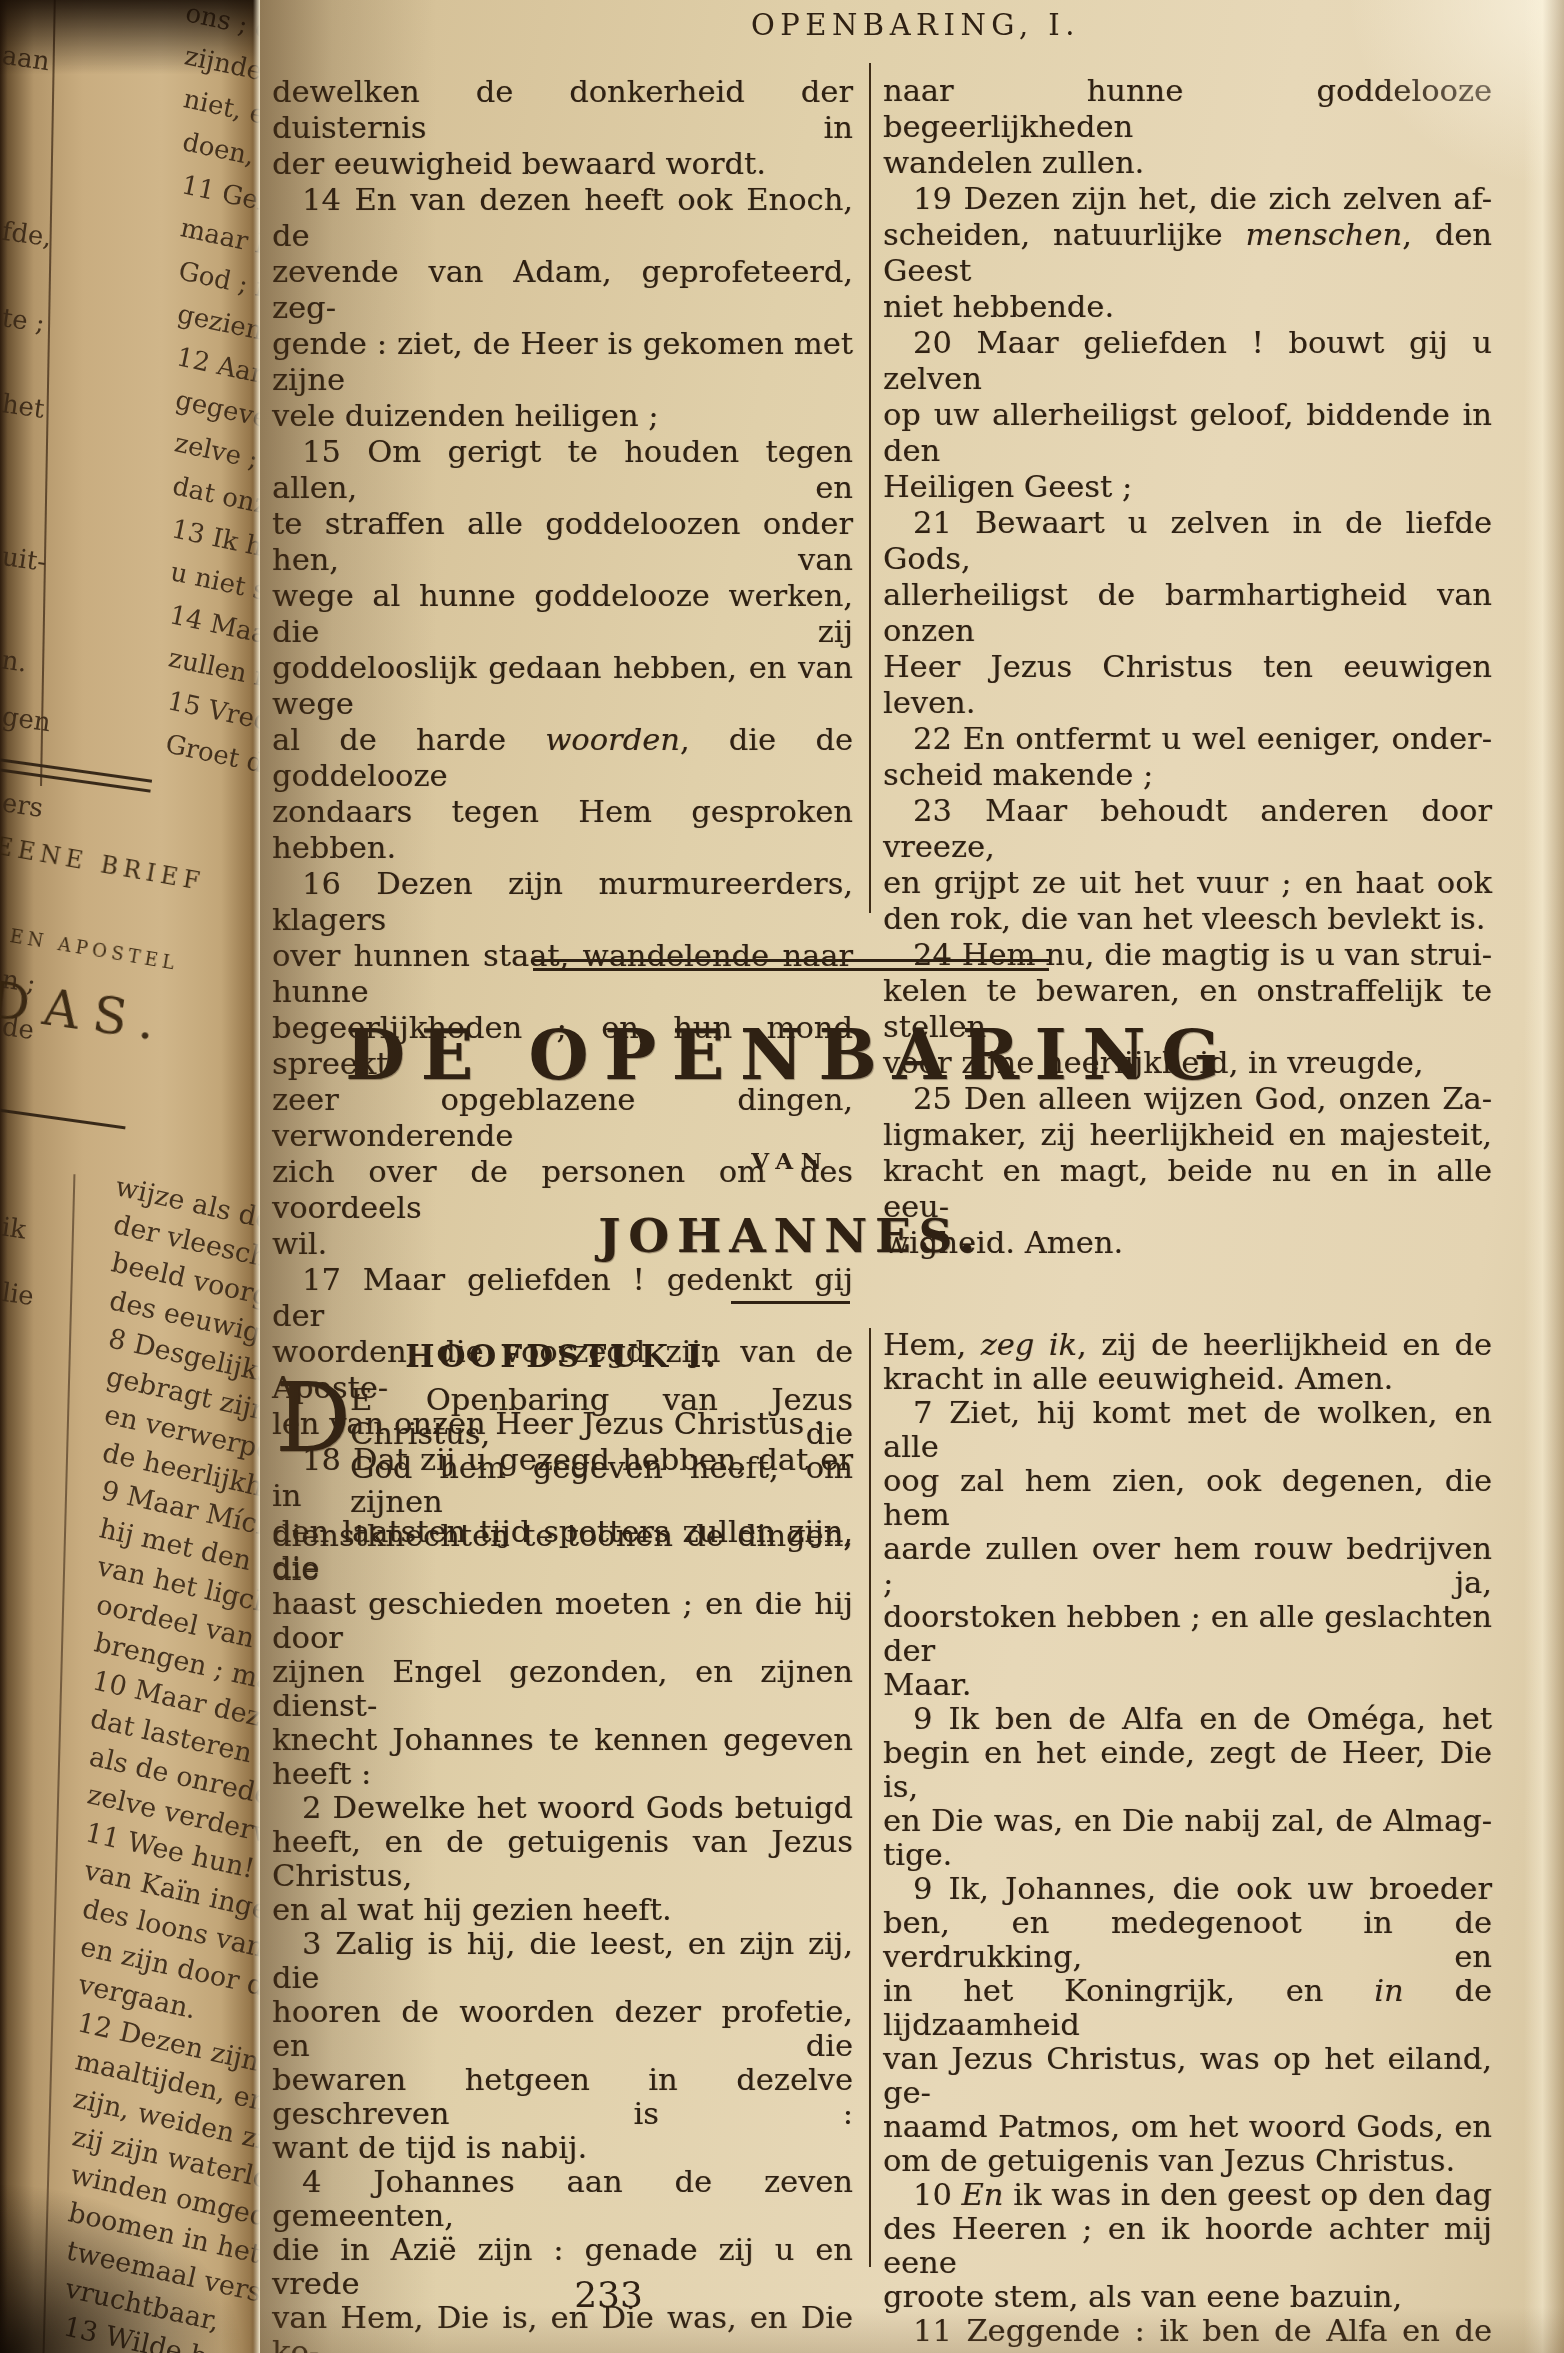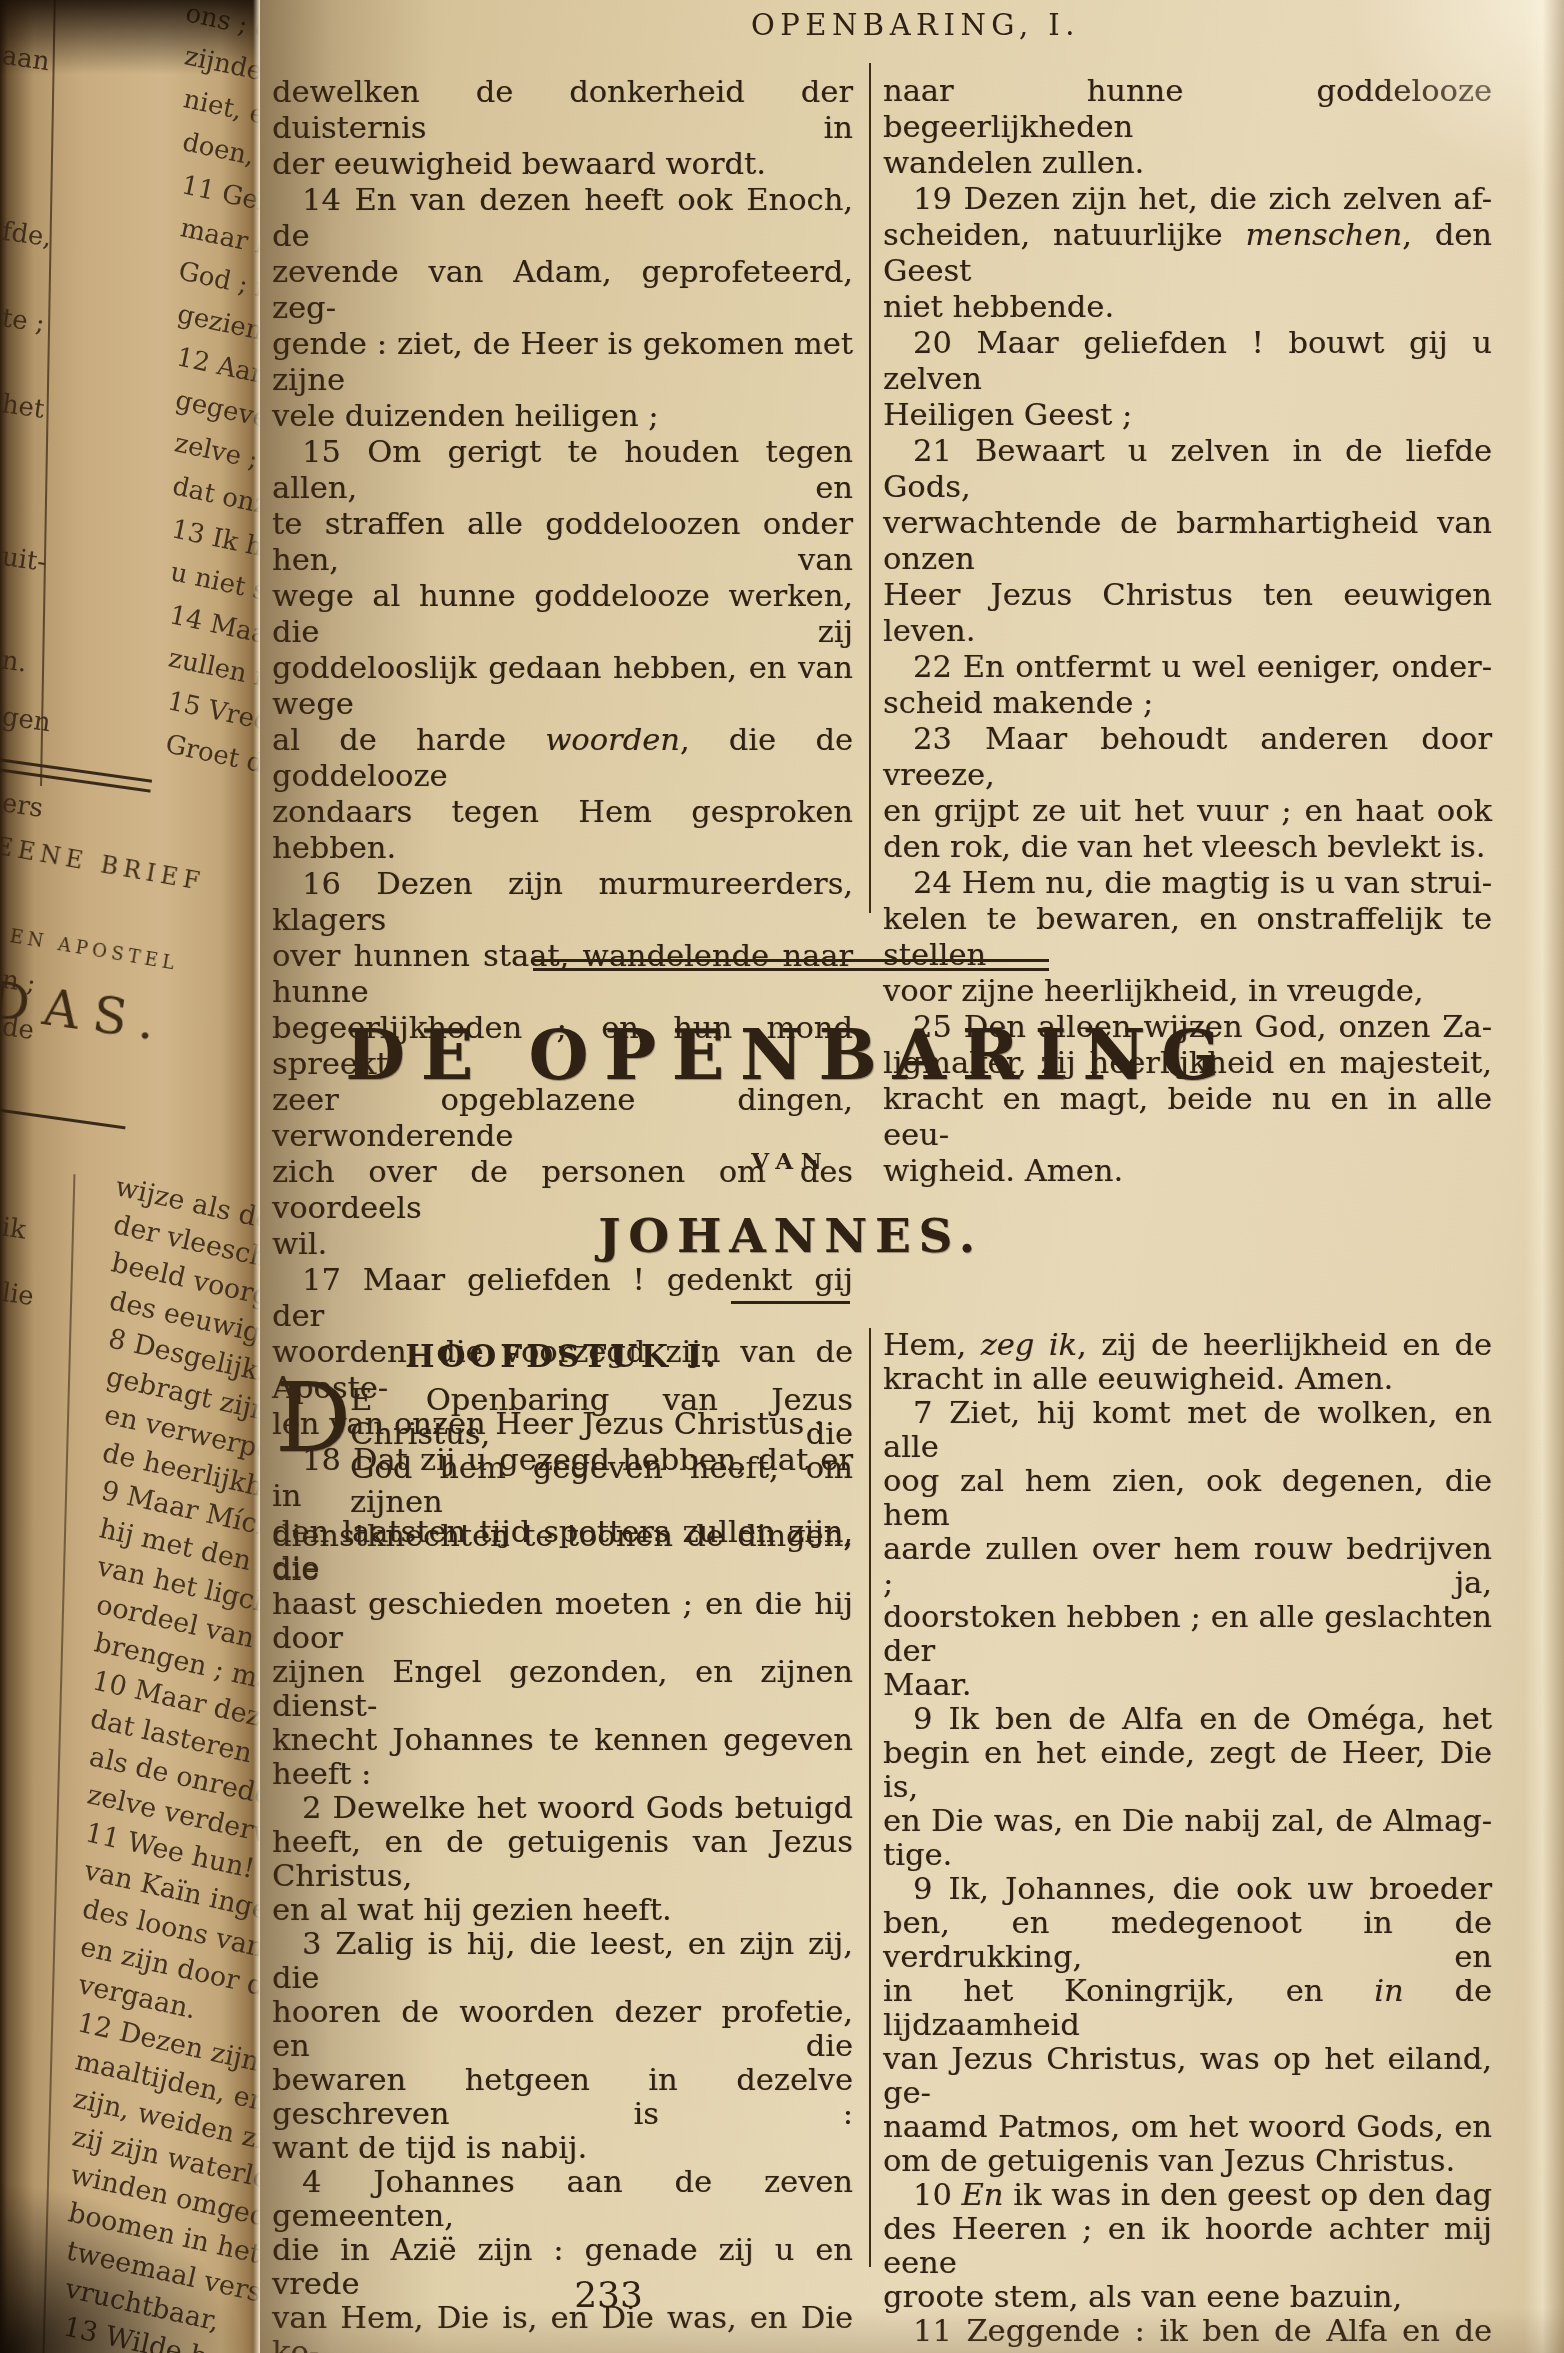--- a/index.html
+++ b/index.html
@@ -200,23 +200,24 @@
       <div class="line">den laatsten tijd spotters zullen zijn, die</div>
     </div>
   <div id="vrule1" class="vrule"></div>
   <div id="col-jr" class="col">
       <div class="line">naar hunne goddelooze begeerlijkheden</div>
       <div class="line end">wandelen zullen.</div>
       <div class="line verse">19 Dezen zijn het, die zich zelven af-</div>
       <div class="line">scheiden, natuurlijke <i>menschen</i>, den Geest</div>
       <div class="line end">niet hebbende.</div>
       <div class="line verse">20 Maar geliefden ! bouwt gij u zelven</div>
+      <div class="line">op uw allerheiligst geloof, biddende in den</div>
       <div class="line end">Heiligen Geest ;</div>
       <div class="line verse">21 Bewaart u zelven in de liefde Gods,</div>
-      <div class="line">verwachtende de barmhartigheid van onzen</div>
+      <div class="line">allerheiligst de barmhartigheid van onzen</div>
       <div class="line end">Heer Jezus Christus ten eeuwigen leven.</div>
       <div class="line verse">22 En ontfermt u wel eeniger, onder-</div>
       <div class="line end">scheid makende ;</div>
       <div class="line verse">23 Maar behoudt anderen door vreeze,</div>
       <div class="line">en grijpt ze uit het vuur ; en haat ook</div>
       <div class="line end">den rok, die van het vleesch bevlekt is.</div>
       <div class="line verse">24 Hem nu, die magtig is u van strui-</div>
       <div class="line">kelen te bewaren, en onstraffelijk te stellen</div>
       <div class="line end">voor zijne heerlijkheid, in vreugde,</div>
       <div class="line verse">25 Den alleen wijzen God, onzen Za-</div>

